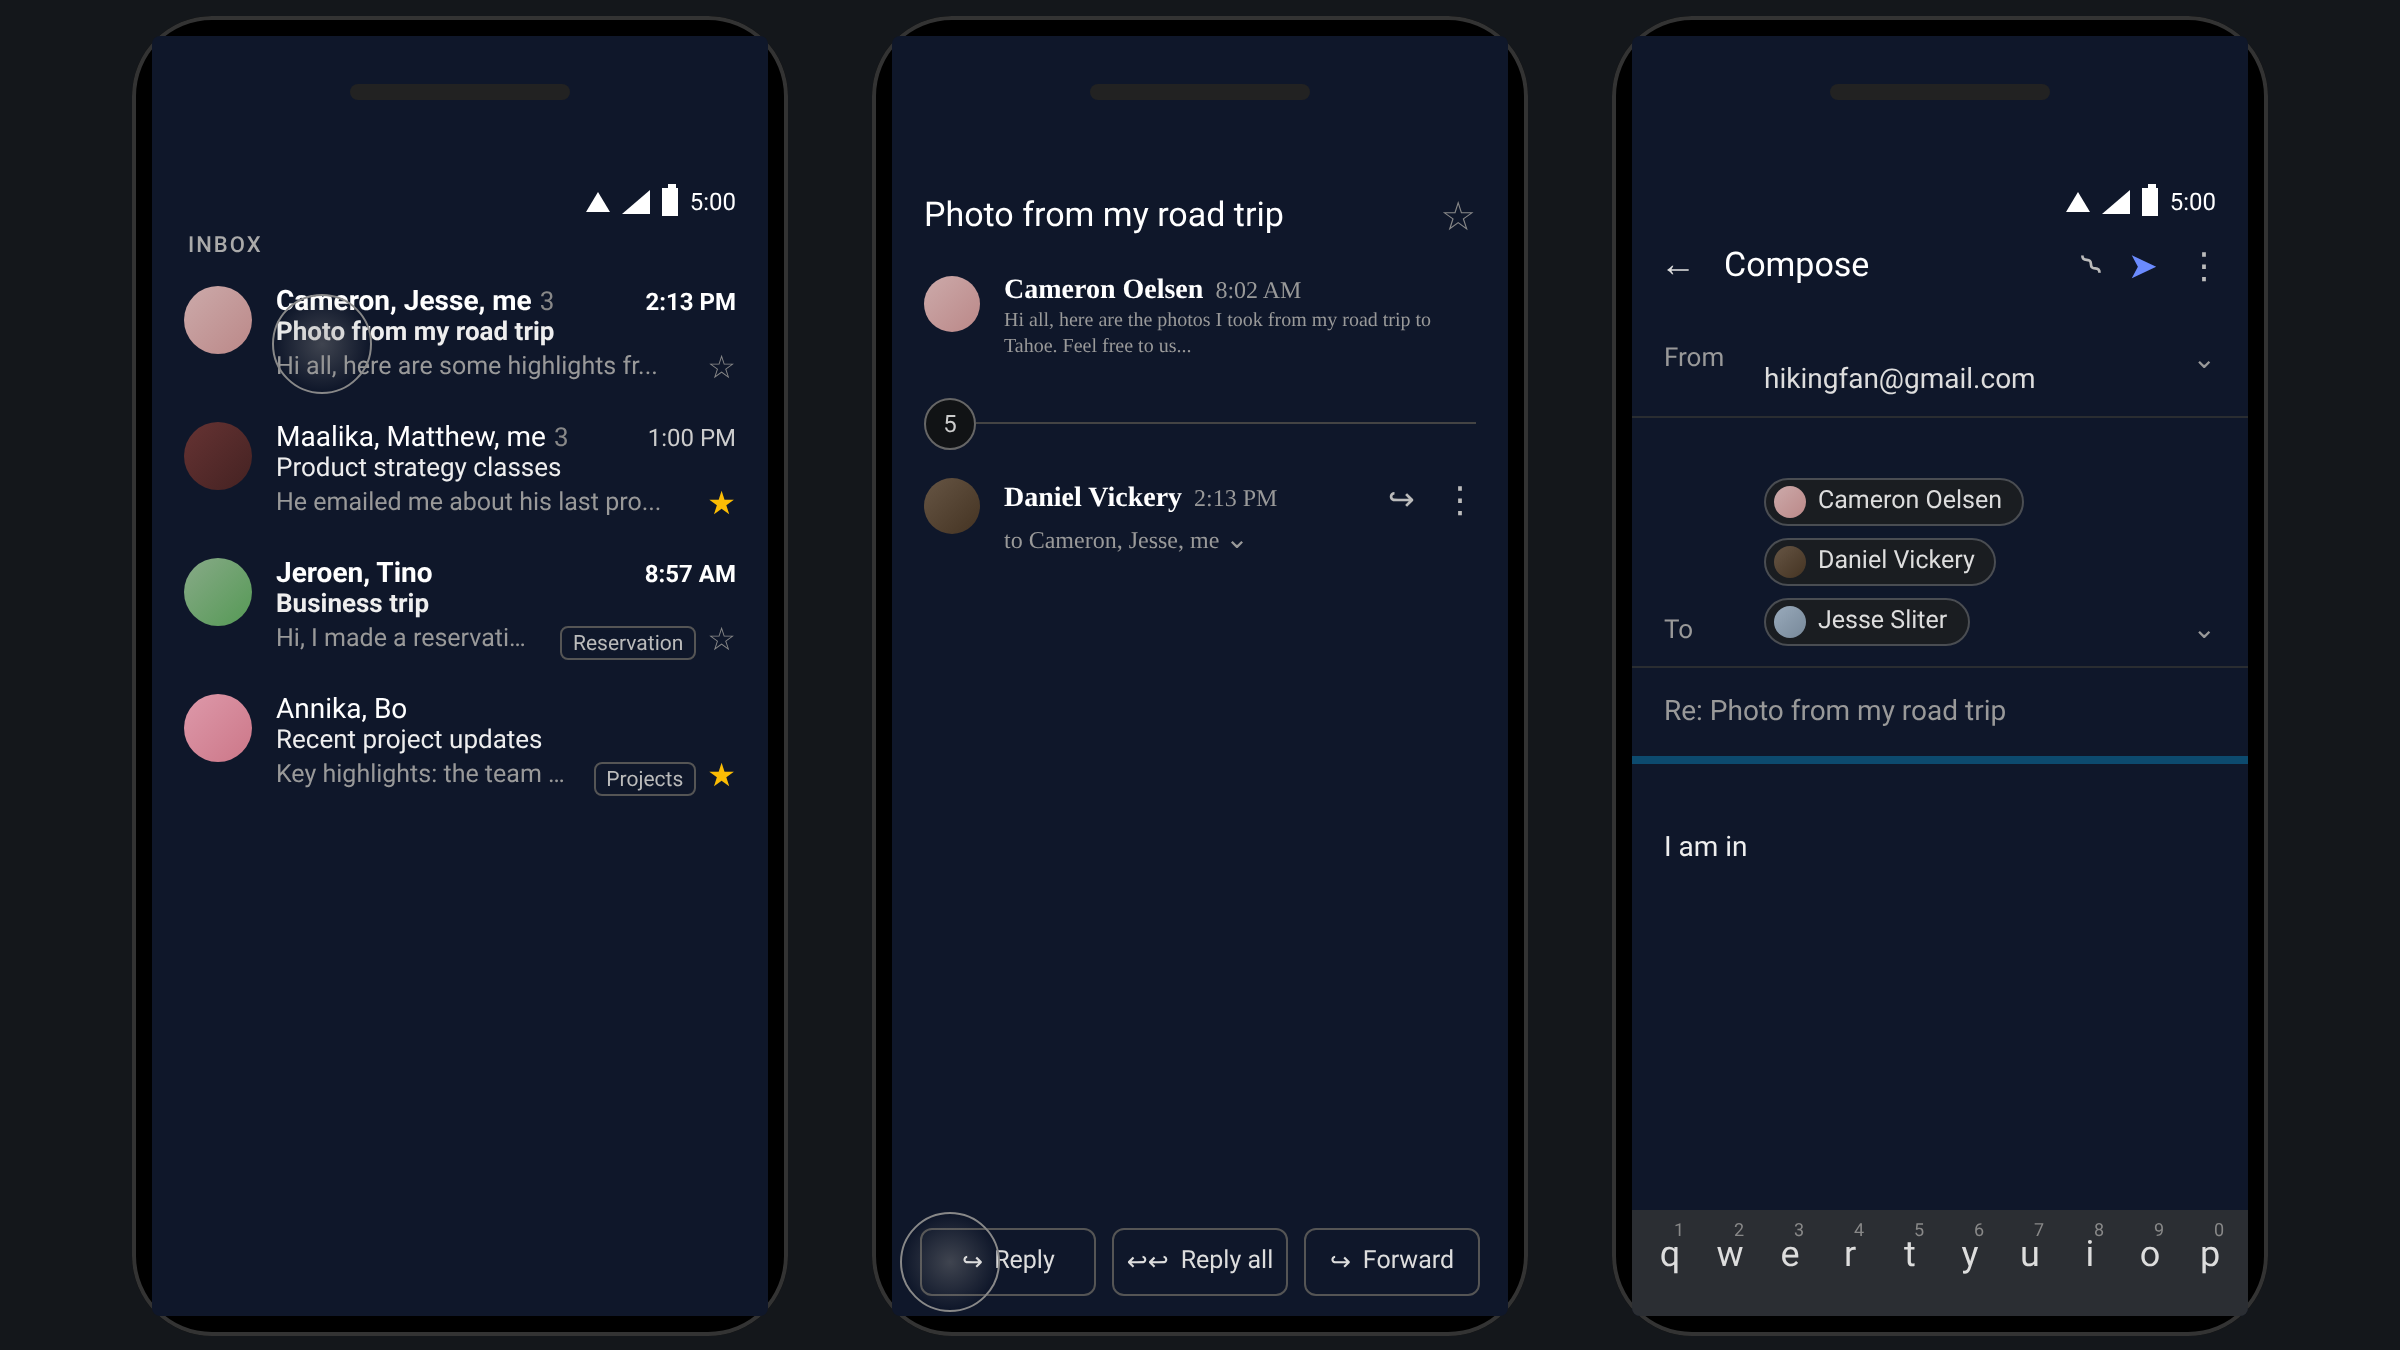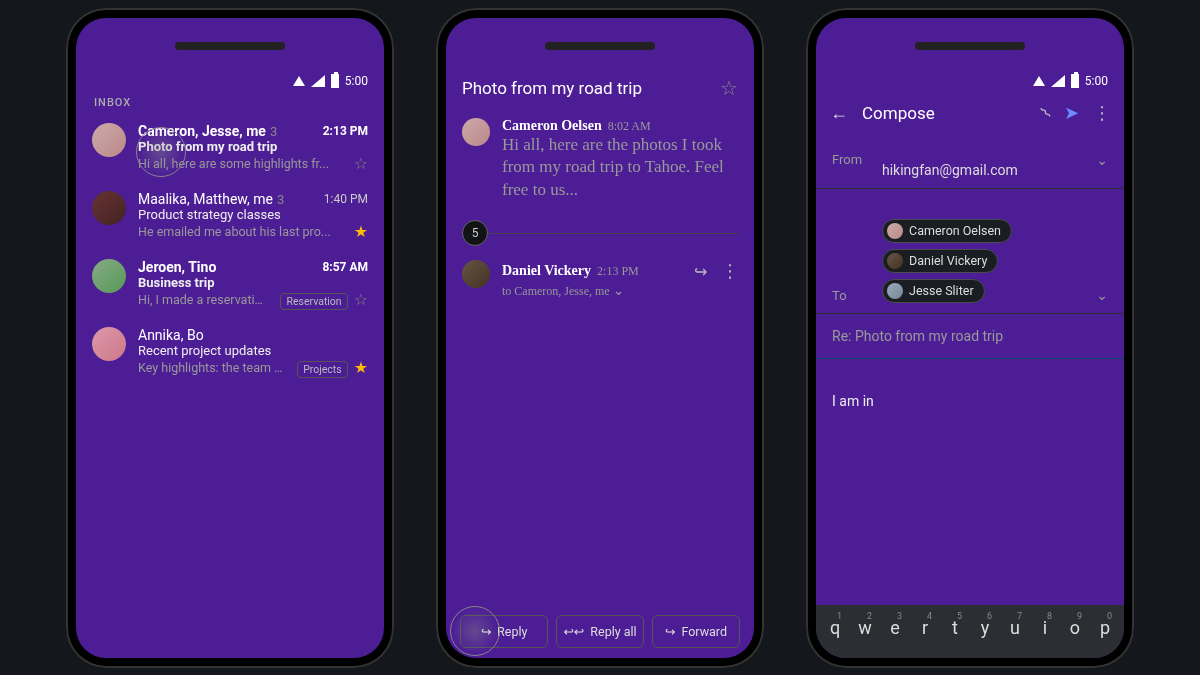--- a/index.html
+++ b/index.html
@@ -24,28 +24,28 @@
     box-shadow: 0 0 0 2px #333 inset;
   }
   .phone::after{
     content:"";
     position:absolute;
     top:34px; left:50%; transform:translateX(-50%);
     width:110px; height:8px; border-radius:4px;
     background:#222;
   }
   .screen {
-    background: #4c1d95;
+    background: #0f172a;
     width: 100%;
     height: 100%;
-    border-radius: 30px;
+    border-radius: 4px;
     color: #ddd;
     overflow: hidden;
     position: relative;
-    padding-top: 48px;
+    padding-top: 68px;
   }
   .statusbar {
     display:flex; justify-content:flex-end; align-items:center;
     gap:6px;
     padding:8px 16px 4px;
     font-size:12px; color:#fff;
   }
   .statusbar .tri {
     width:0;height:0;border-left:6px solid transparent;border-right:6px solid transparent;border-bottom:10px solid #fff;
   }
@@ -97,21 +97,21 @@
   
   .thread-title{
     display:flex;align-items:center;justify-content:space-between;
     padding:10px 16px 12px;
   }
   .thread-title h2{font-size:17px;font-weight:400;color:#fff;}
   .msg{padding:6px 16px 10px;display:flex;gap:12px;}
   .msg .m-body{flex:1;min-width:0;font-family:Liberation Serif, serif;}
   .m-head{font-size:14px;color:#fff;}
   .m-head .t{font-size:12px;color:#999;margin-left:6px;font-weight:400;}
-  .m-snip{font-size:17px;color:#999;line-height:1.35;}
+  .m-snip{font-size:10px;color:#999;line-height:1.35;}
   .collapse-marker{
     display:flex;align-items:center;
     margin:8px 16px;
   }
   .collapse-marker .circ{
     width:26px;height:26px;border:1px solid #666;border-radius:50%;
     display:flex;align-items:center;justify-content:center;font-size:12px;color:#ccc;
     background:#111315;z-index:1;
   }
   .collapse-marker .line{flex:1;height:1px;background:#444;}
@@ -144,21 +144,21 @@
     border-bottom:1px solid #2a2d31;font-size:14px;
   }
   .field .lab{color:#999;width:38px;font-size:13px;}
   .field .val{color:#ddd;flex:1;margin-top:20px;}
   .chips{display:flex;flex-wrap:wrap;gap:6px;}
   .cchip{
     display:inline-flex;align-items:center;gap:6px;
     border:1px solid #4a4d52;border-radius:14px;padding:3px 10px 3px 4px;
     font-size:12.5px;color:#ddd;background:#1a1d21;
   }
-  .subj-field{padding:14px 16px;border-bottom:1px solid #0c4a6e;font-size:14px;color:#999;}
+  .subj-field{padding:14px 16px;border-bottom:4px solid #0c4a6e;font-size:14px;color:#999;}
   .compose-body{padding:16px;font-size:14px;color:#eee;line-height:1.8;}
   .keyboard{
     position:absolute;bottom:0;left:0;right:0;
     background:#2b2e33;padding:6px 4px 14px;
   }
   .krow{display:flex;justify-content:space-around;}
   .key{flex:1;text-align:center;color:#ddd;font-size:18px;position:relative;padding:6px 0;}
   .key .n{position:absolute;top:0;right:8px;font-size:9px;color:#888;}
   .chev{color:#999;font-size:14px;}
   .send-ico{color:#6b8bff;font-size:18px;}
@@ -200,21 +200,21 @@
         </div>
       </div>
       <div class="touch" style="top:12px;left:60px;"></div>
     </div>
 
     <div class="mail-item">
       <span class="avatar av2"></span>
       <div class="body">
         <div class="row">
           <span class="sender"><span>Maalika, Matthew, me</span><span class="count">3</span></span>
-          <span class="time">1:40 PM</span>
+          <span class="time">1:00 PM</span>
         </div>
         <div class="subject">Product strategy classes</div>
         <div class="row">
           <span class="snippet">He emailed me about his last pro...</span>
           <span class="star on">★</span>
         </div>
       </div>
     </div>
 
     <div class="mail-item unread">

